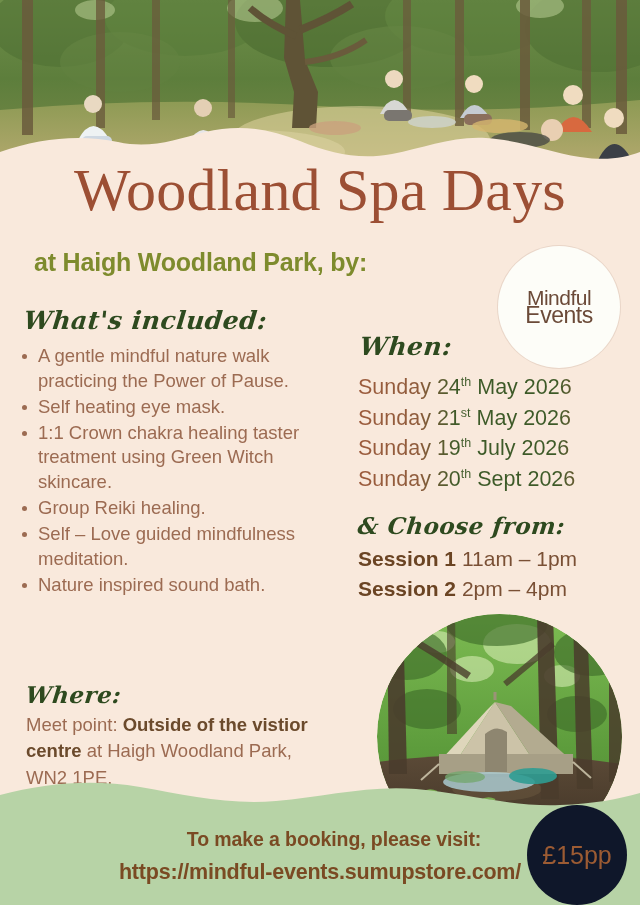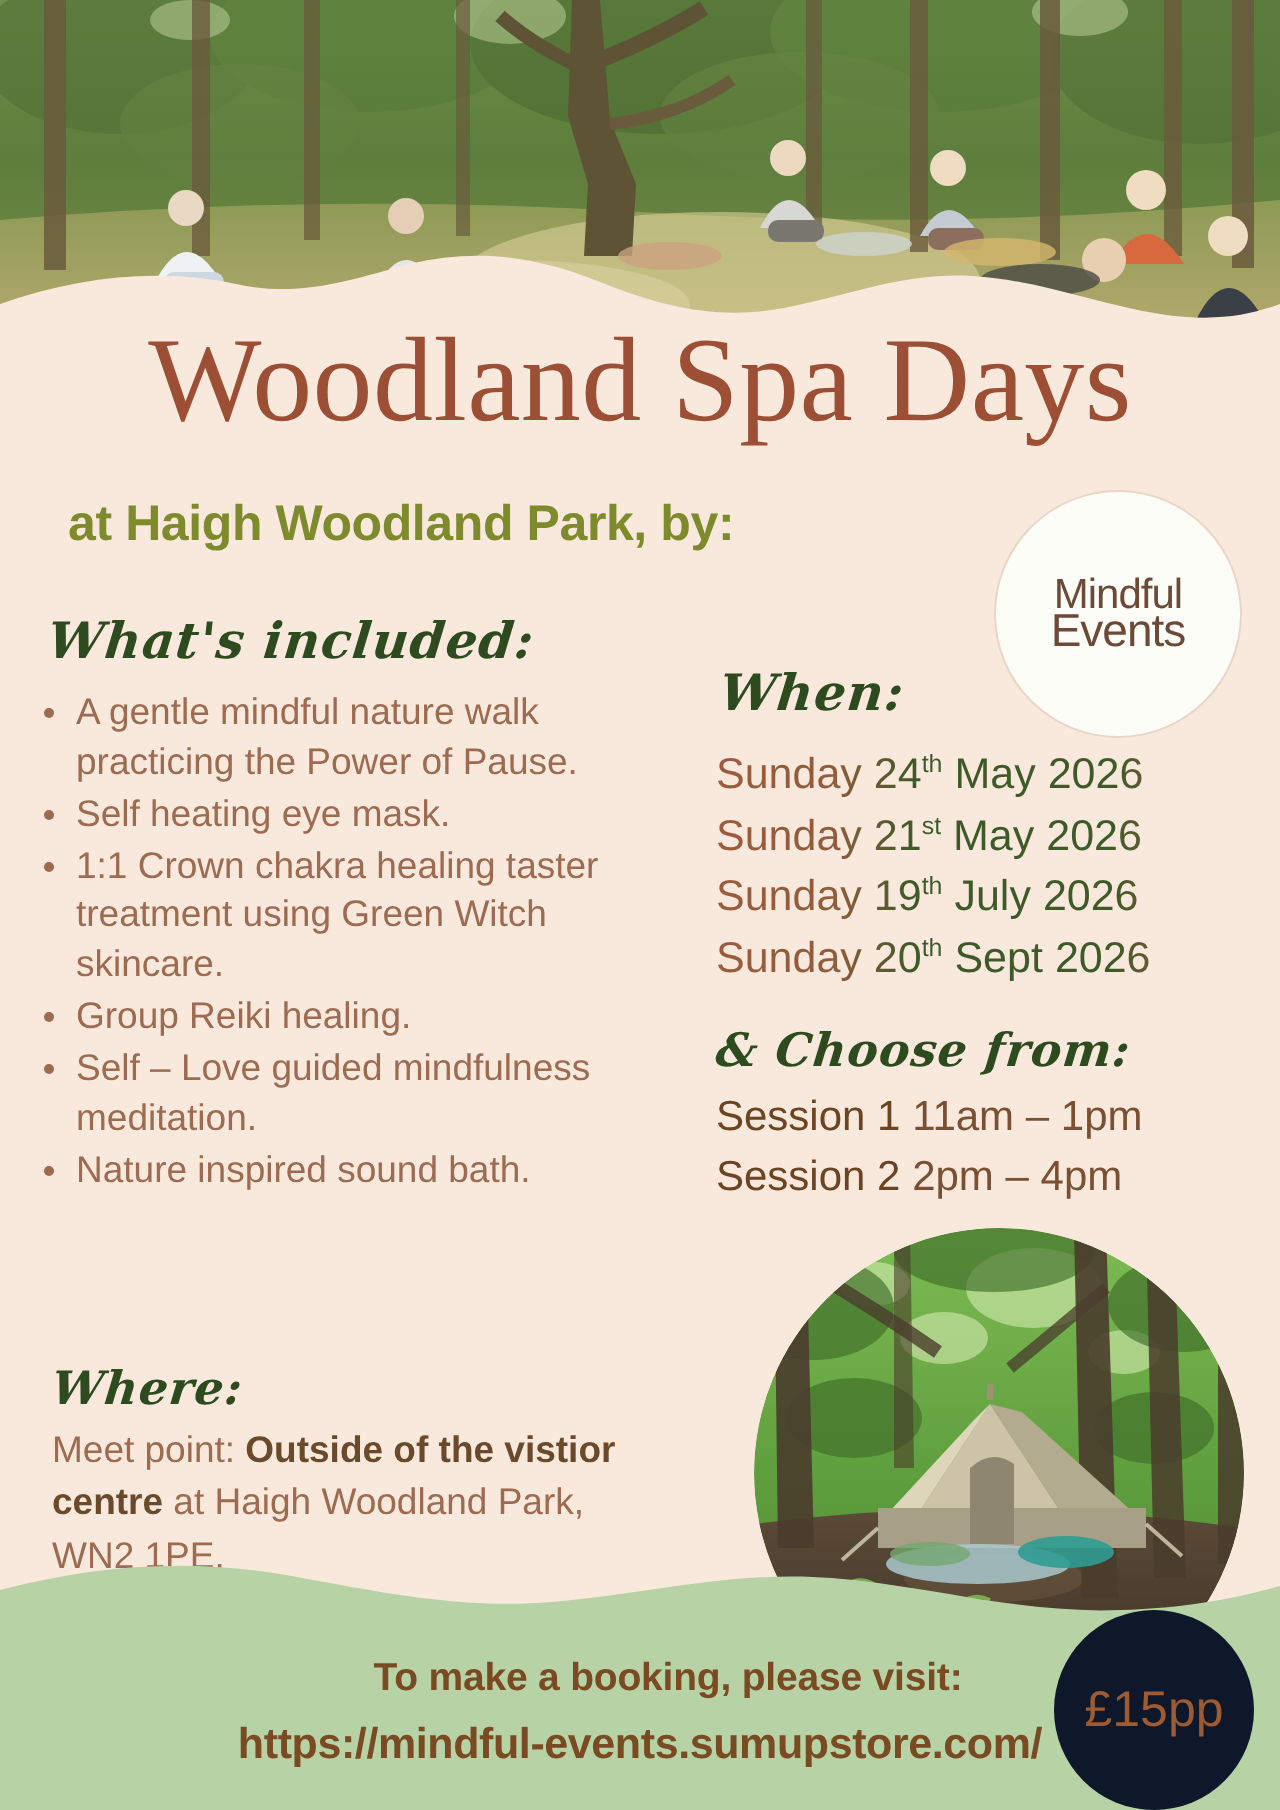--- a/index.html
+++ b/index.html
@@ -76,21 +76,21 @@
     font-size:21.5px;line-height:1.42;white-space:nowrap;
     background:linear-gradient(90deg,#9c5b3c 0%,#8f5c3c 22%,#3d5a28 36%,#3d5a28 72%,#8f5c3c 86%,#9c5b3c 100%);
     -webkit-background-clip:text;background-clip:text;
     -webkit-text-fill-color:transparent;color:transparent;
   }
   .date-line sup{font-size:0.58em;vertical-align:super;}
 
   .h-choose{position:absolute;left:358px;top:512px;font-size:23px;}
   .sessions{position:absolute;left:358px;top:544px;width:275px;
     font-size:21px;line-height:1.42;color:#7a5035;white-space:nowrap;}
-  .sessions b{color:#6b4423;font-weight:normal;}
+  .sessions b{color:#6b4423;font-weight:bold;}
 
   
   .tent{
     position:absolute;left:377px;top:614px;width:245px;height:245px;
     border-radius:50%;overflow:hidden;
   }
   .tent svg{display:block;width:245px;height:245px;}
 
   
   .band{position:absolute;left:0;top:775px;width:640px;height:130px;}

